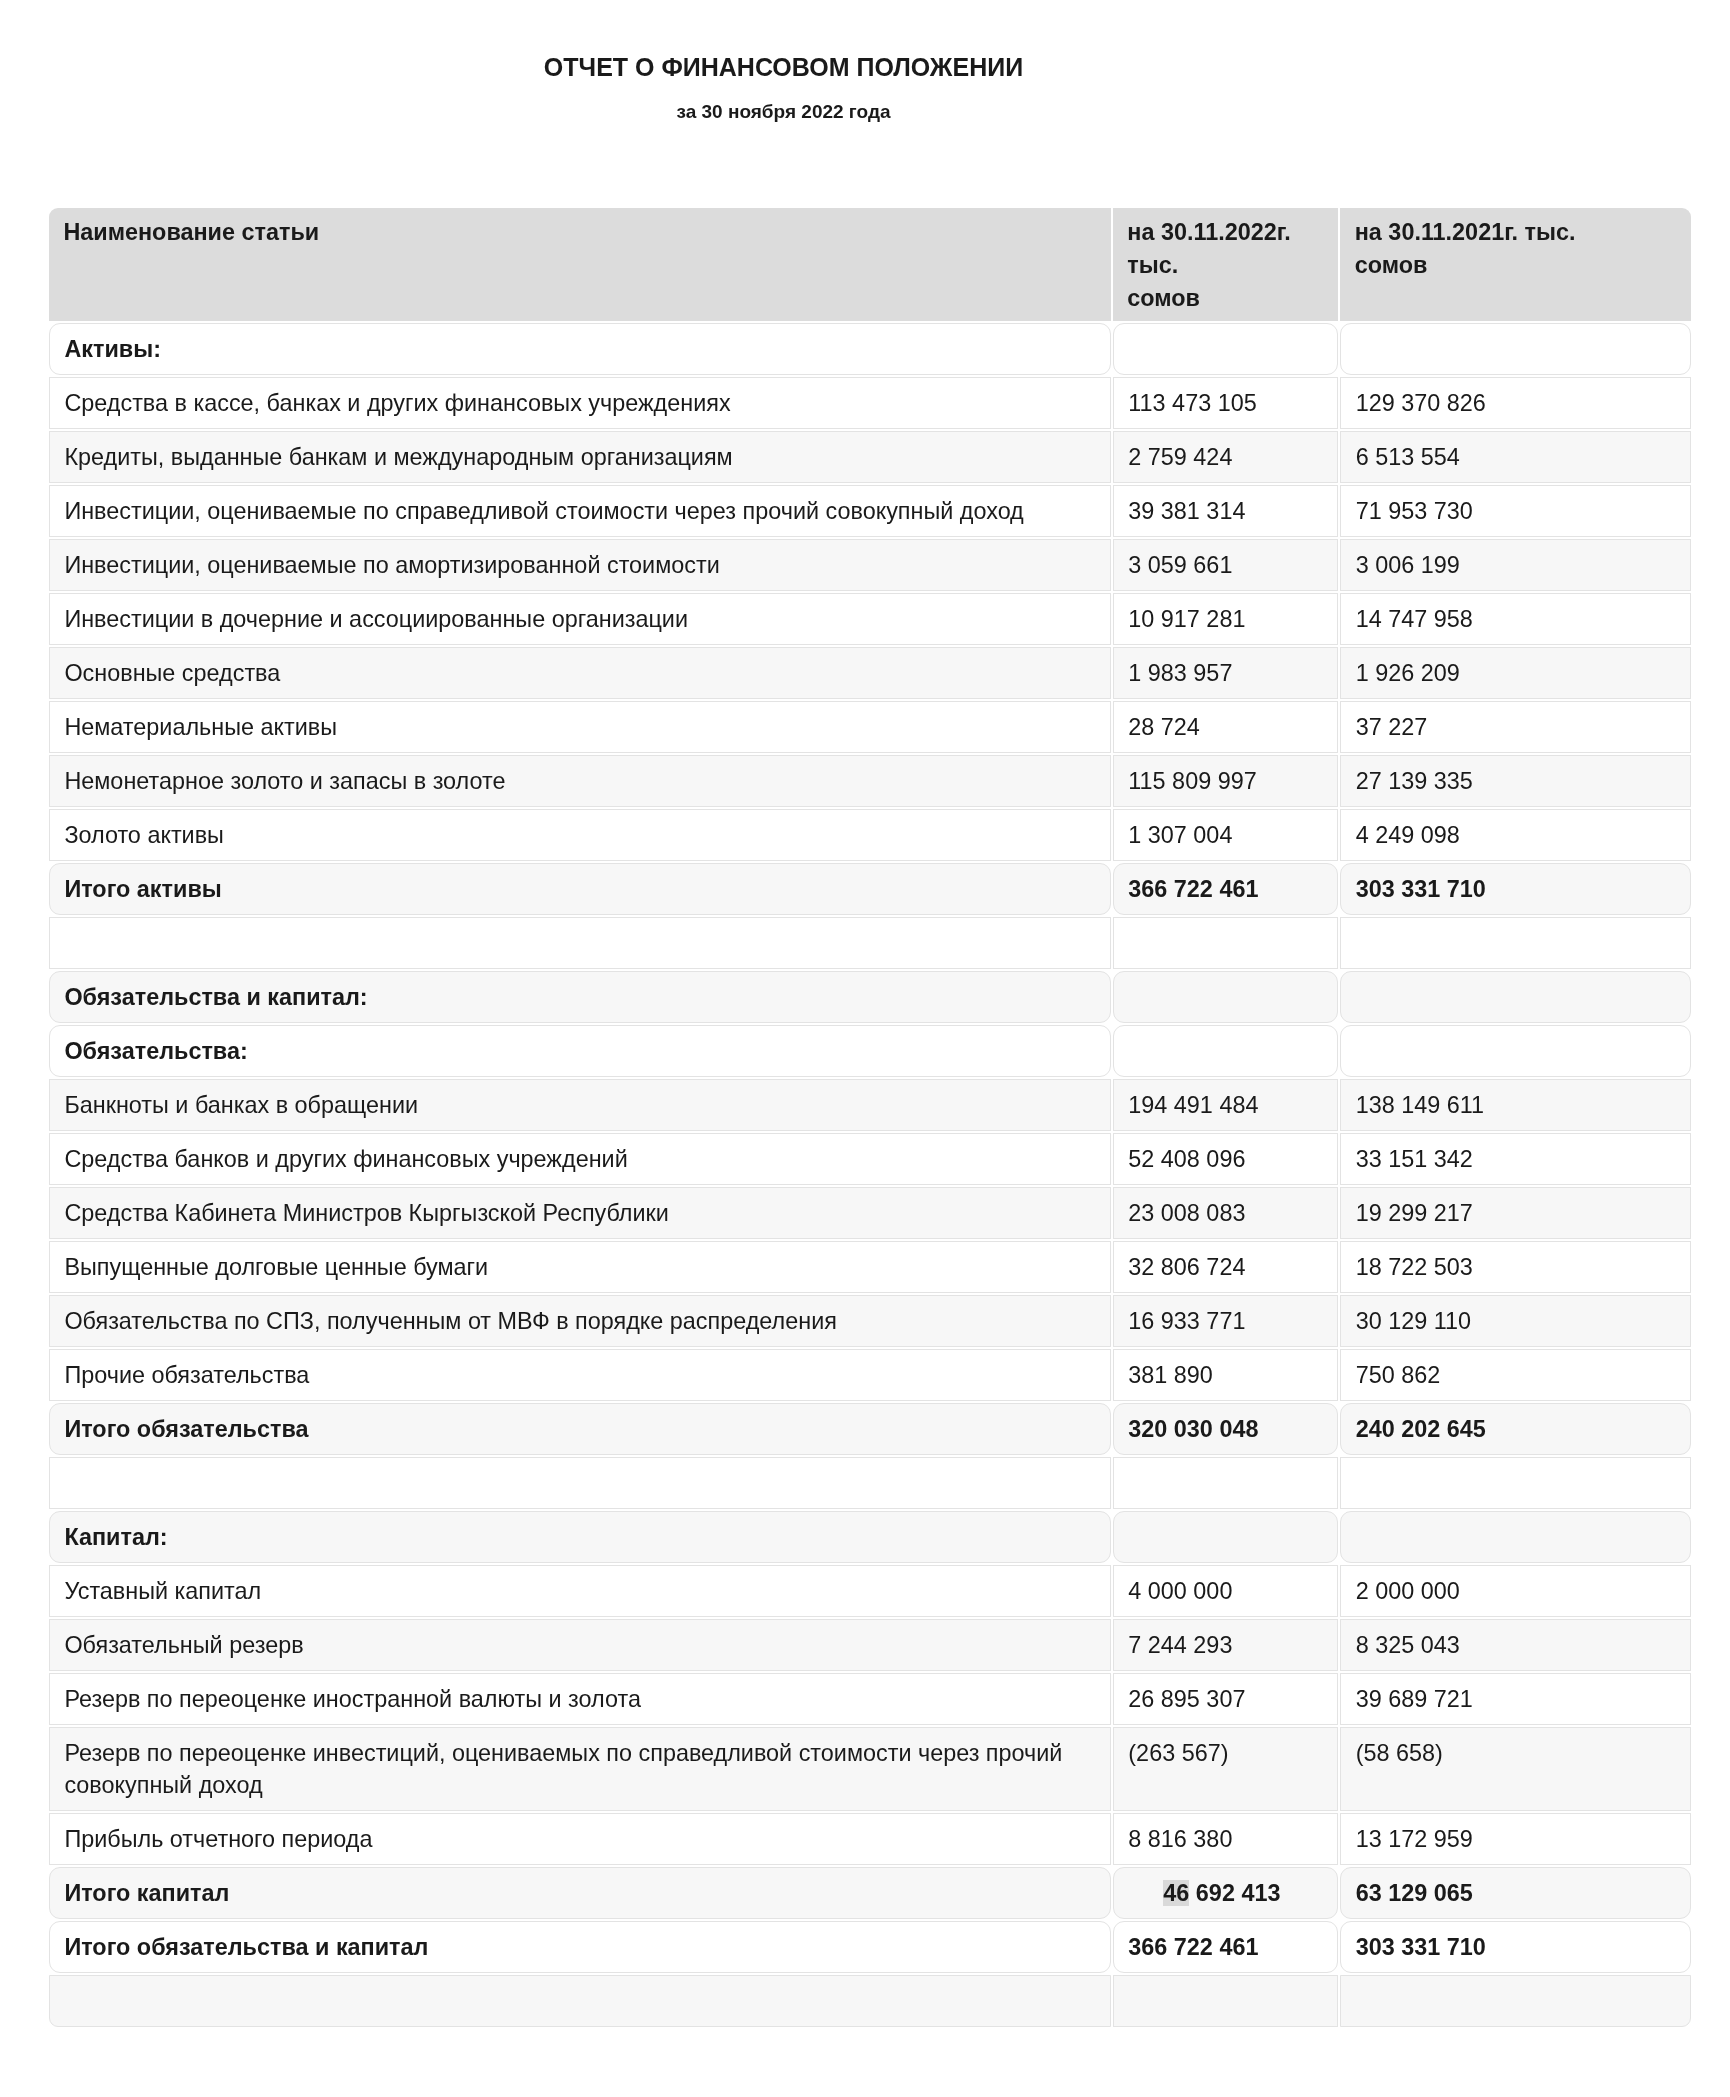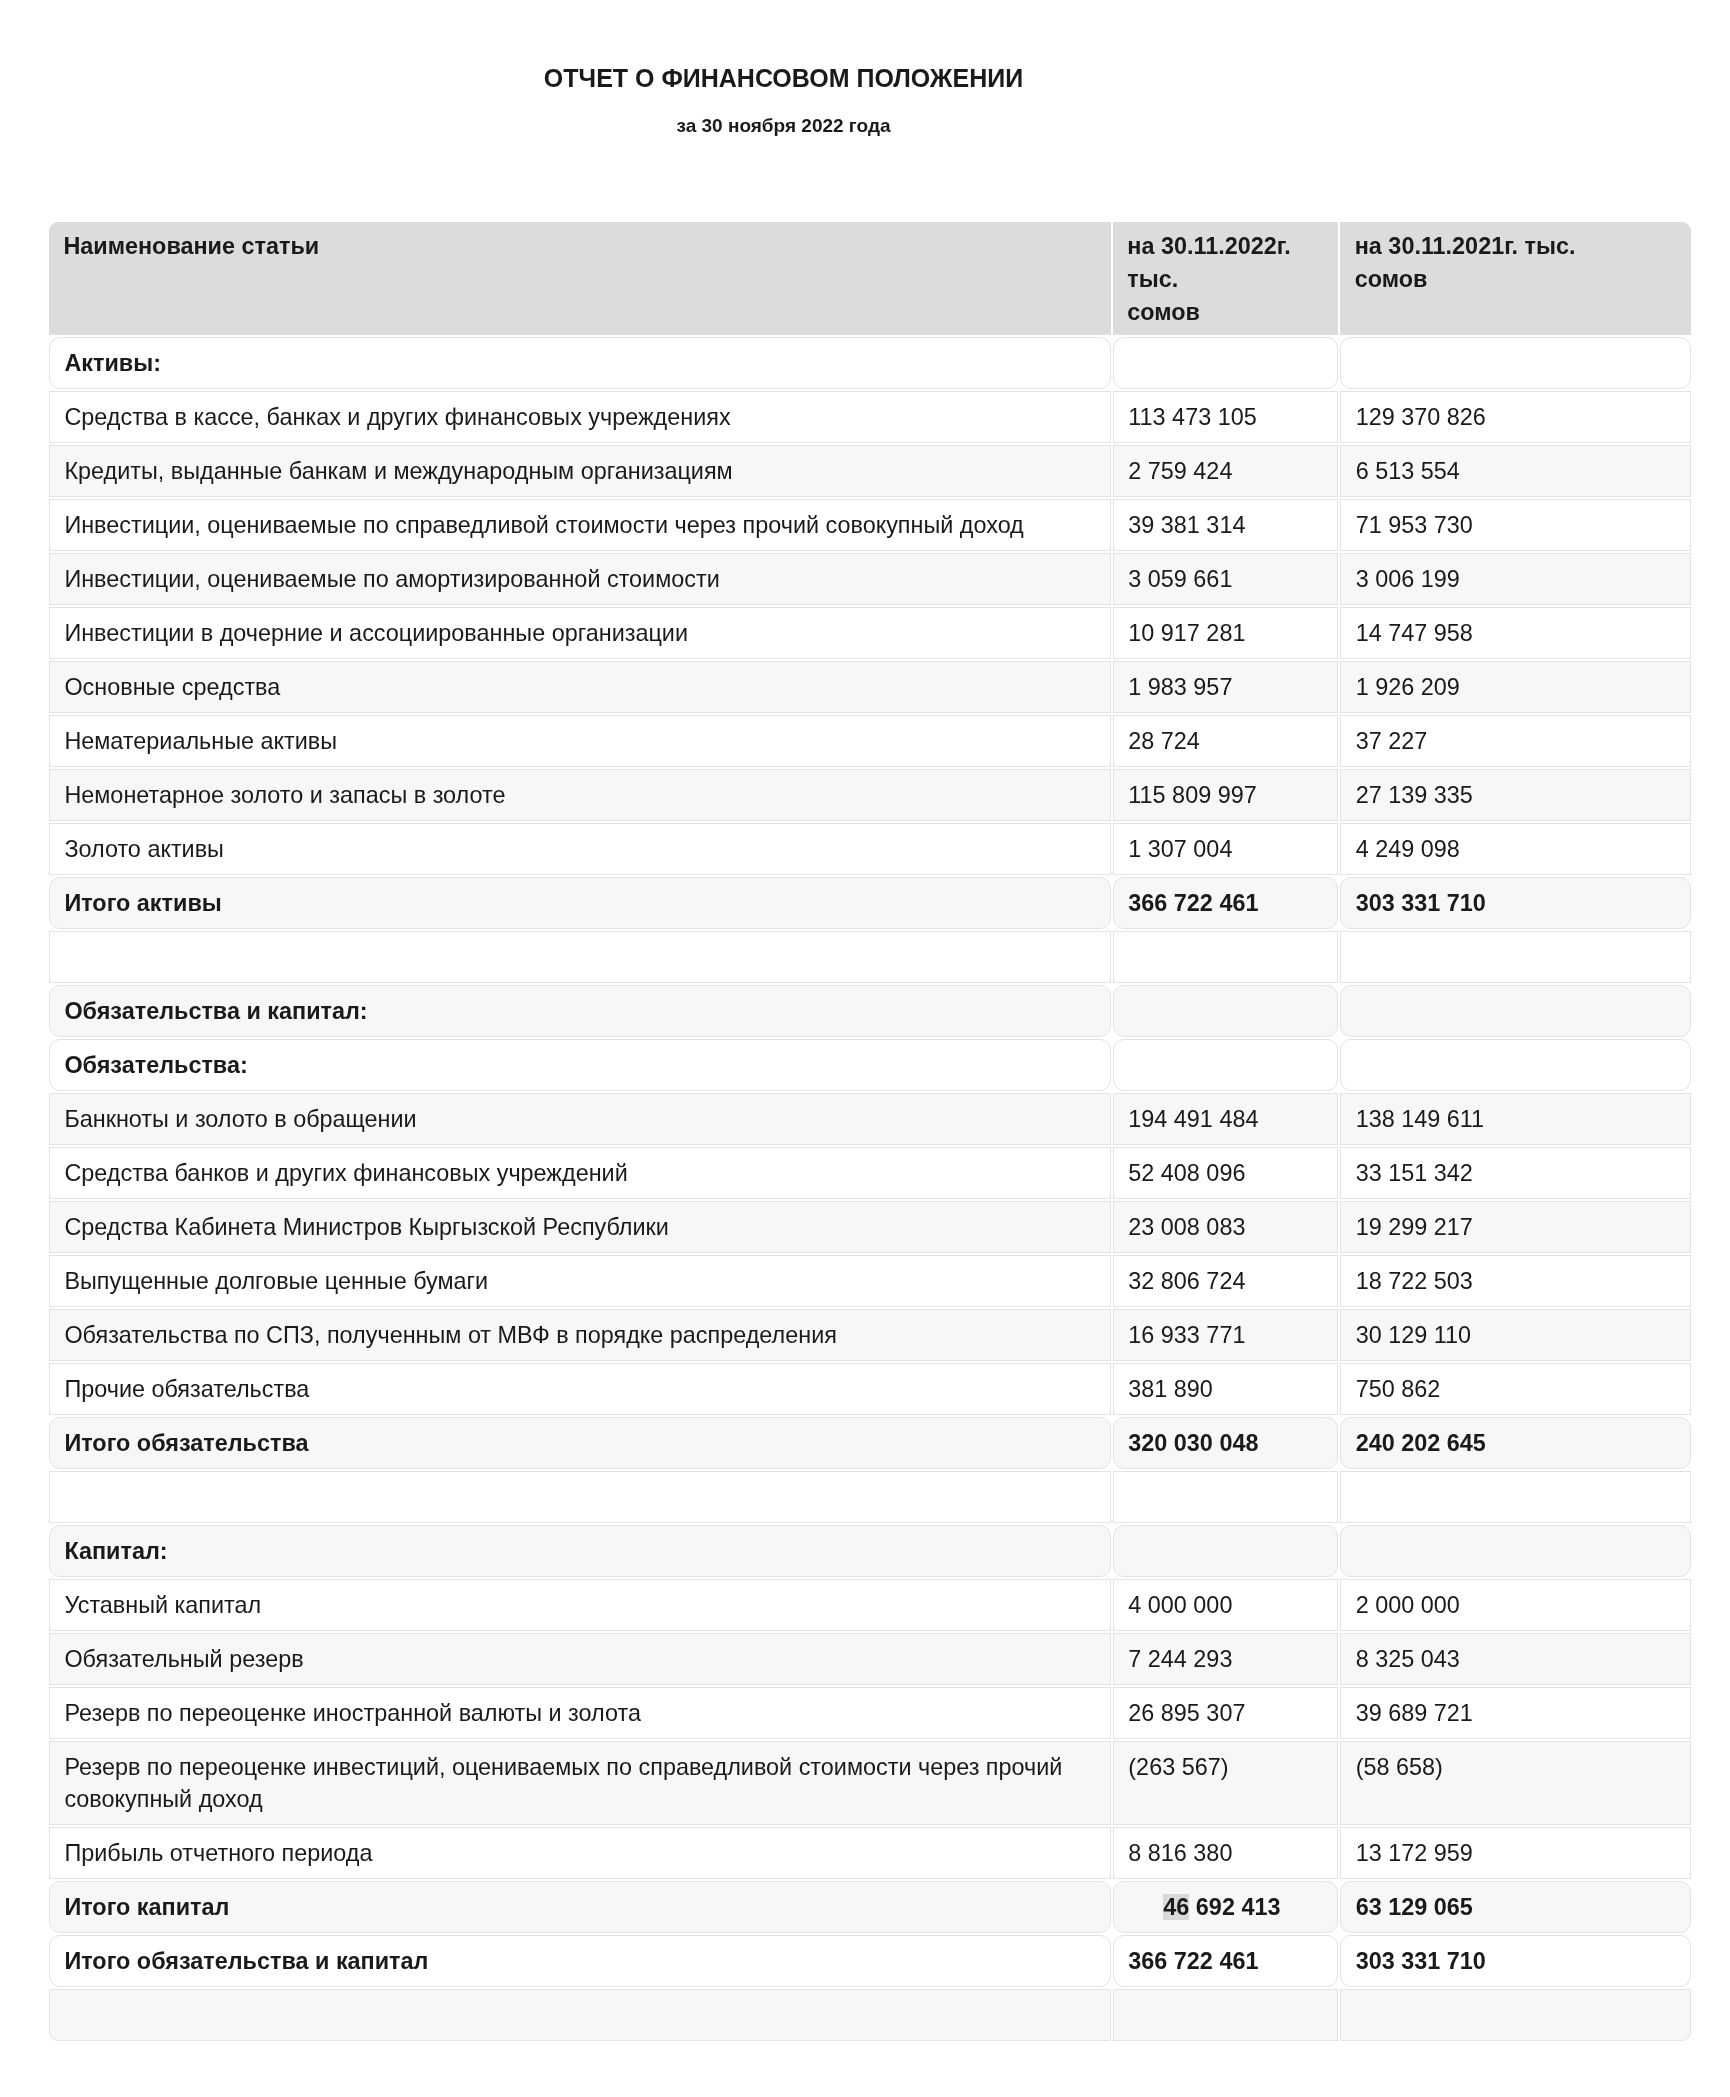--- a/index.html
+++ b/index.html
@@ -7,21 +7,21 @@
     position: relative;
     width: 1731px;
     height: 2097px;
     background: #ffffff;
     font-family: "Liberation Sans", "DejaVu Sans", sans-serif;
     color: var(--text, #1a1a1a);
     overflow: hidden;
   }
   .title-block { width: 1473px; margin-left: 47px; text-align: center; }
   .doc-title {
-    margin: 16px; padding-top: 47px;
+    margin: 5px; padding-top: 47px;
     font-size: 25px; line-height: 31px; font-weight: 700;
   }
   .doc-subtitle {
     margin: 12.6px 0 0 0;
     font-size: 19px; line-height: 31px; font-weight: 700;
   }
   table.fin {
     margin: 79px 0 0 47px;
     width: 1646px;
     table-layout: fixed;
@@ -150,21 +150,21 @@
           <td>Обязательства и капитал:</td>
           <td></td>
           <td></td>
         </tr>
         <tr class="bold">
           <td>Обязательства:</td>
           <td></td>
           <td></td>
         </tr>
         <tr class="shaded">
-          <td>Банкноты и золото в обращении</td>
+          <td>Банкноты и банках в обращении</td>
           <td>194 491 484</td>
           <td>138 149 611</td>
         </tr>
         <tr>
           <td>Средства банков и других финансовых учреждений</td>
           <td>52 408 096</td>
           <td>33 151 342</td>
         </tr>
         <tr class="shaded">
           <td>Средства Кабинета Министров Кыргызской Республики</td>

